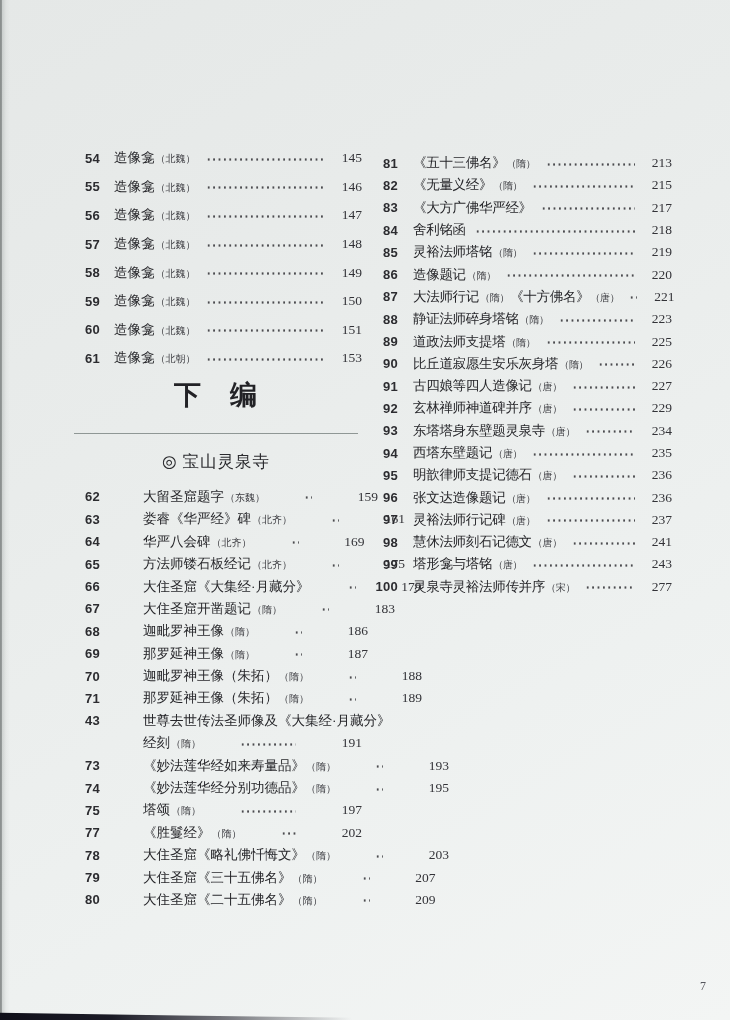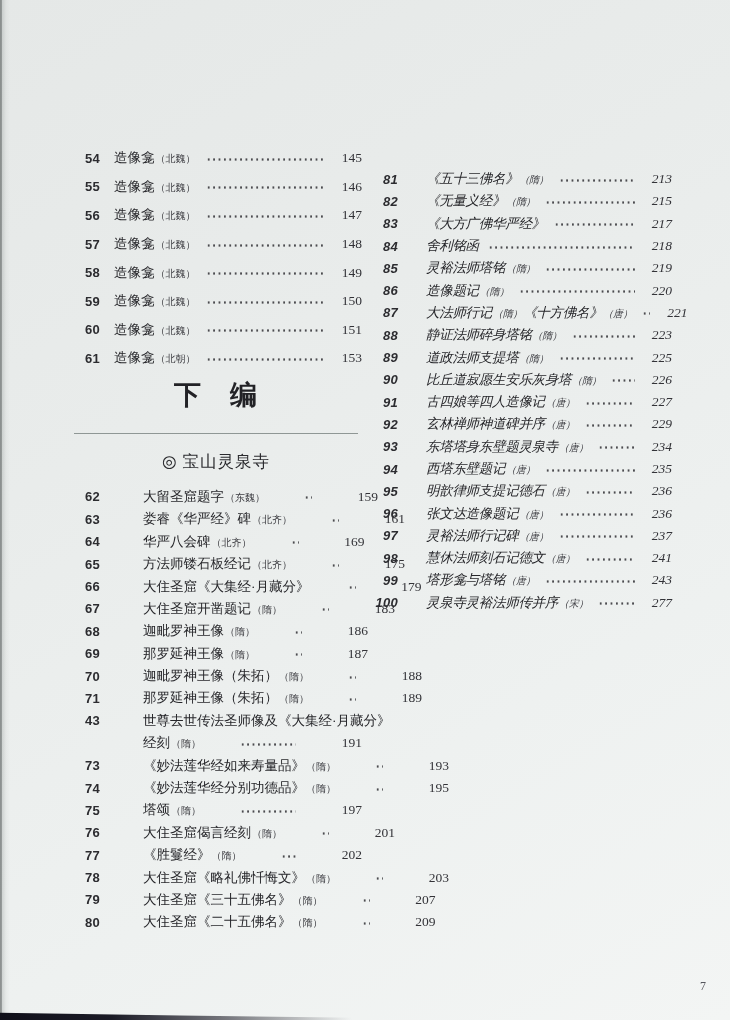--- a/index.html
+++ b/index.html
@@ -25,36 +25,36 @@
   }
   #bottom-strip {
     position:absolute; left:0; bottom:0; width:400px; height:8px;
     background:linear-gradient(to right,#10101a 0%,#1b1b26 28%,
       rgba(27,27,38,0.55) 58%, rgba(27,27,38,0) 88%);
     clip-path:polygon(0 10%, 45% 45%, 100% 78%, 100% 100%, 0 100%);
   }
   
   .col { position:absolute; }
   #col-left  { left:70px;  top:144px; width:292px; }
-  #col-right { left:374px; top:168px; width:298px;font-style:italic; }
+  #col-right { left:374px; top:152px; width:298px; }
 
   .toc-row { display:flex; align-items:center; }
   #left-top .toc-row  { height:28.6px; }
   #left-main .toc-row { height:22.4px;gap:29px; }
   #col-right .toc-row { height:22.3px; }
 
   .num {
     flex:0 0 auto; width:30px; text-align:right;
     font-family:"Liberation Sans","DejaVu Sans",sans-serif;
     font-size:13px; font-weight:bold; color:#2c2c30; letter-spacing:0.3px;
   }
   #col-right .num { width:24px; }
   .title { flex:0 1 auto; white-space:nowrap; color:#26262a; }
   #col-left  .title { margin-left:14px;  font-size:13.5px; }
-  #col-right .title { margin-left:28px; font-size:13.5px; letter-spacing:-0.3px; }
+  #col-right .title { margin-left:15px; font-size:13.5px; letter-spacing:-0.3px; }
   .tseg { color:#26262a; }
   .note { font-size:10px; color:#3b3b40; margin:0 1px; }
   .dots {
     flex:1 1 auto; min-width:8px; height:3px; align-self:center;
     margin:2px 7px 0 9px;
     background-image:radial-gradient(circle,#4b4b4f 1px,rgba(0,0,0,0) 1.25px);
     background-size:5.4px 3px; background-position:left center; background-repeat:repeat-x;
   }
   .pg {
     flex:0 0 auto; width:30px; text-align:right;
@@ -224,26 +224,20 @@
           <span class="dots"></span>
           <span class="pg">195</span>
         </div>
         <div class="toc-row">
           <span class="num">75</span>
           <span class="title"><span class="tseg">塔颂</span><span class="note">（隋）</span></span>
           <span class="dots"></span>
           <span class="pg">197</span>
         </div>
         <div class="toc-row">
-          <span class="num">76</span>
-          <span class="title"><span class="tseg">大住圣窟偈言经刻</span><span class="note">（隋）</span></span>
-          <span class="dots"></span>
-          <span class="pg">201</span>
-        </div>
-        <div class="toc-row">
           <span class="num">77</span>
           <span class="title"><span class="tseg">《胜鬘经》</span><span class="note">（隋）</span></span>
           <span class="dots"></span>
           <span class="pg">202</span>
         </div>
         <div class="toc-row">
           <span class="num">78</span>
           <span class="title"><span class="tseg">大住圣窟《略礼佛忏悔文》</span><span class="note">（隋）</span></span>
           <span class="dots"></span>
           <span class="pg">203</span>

